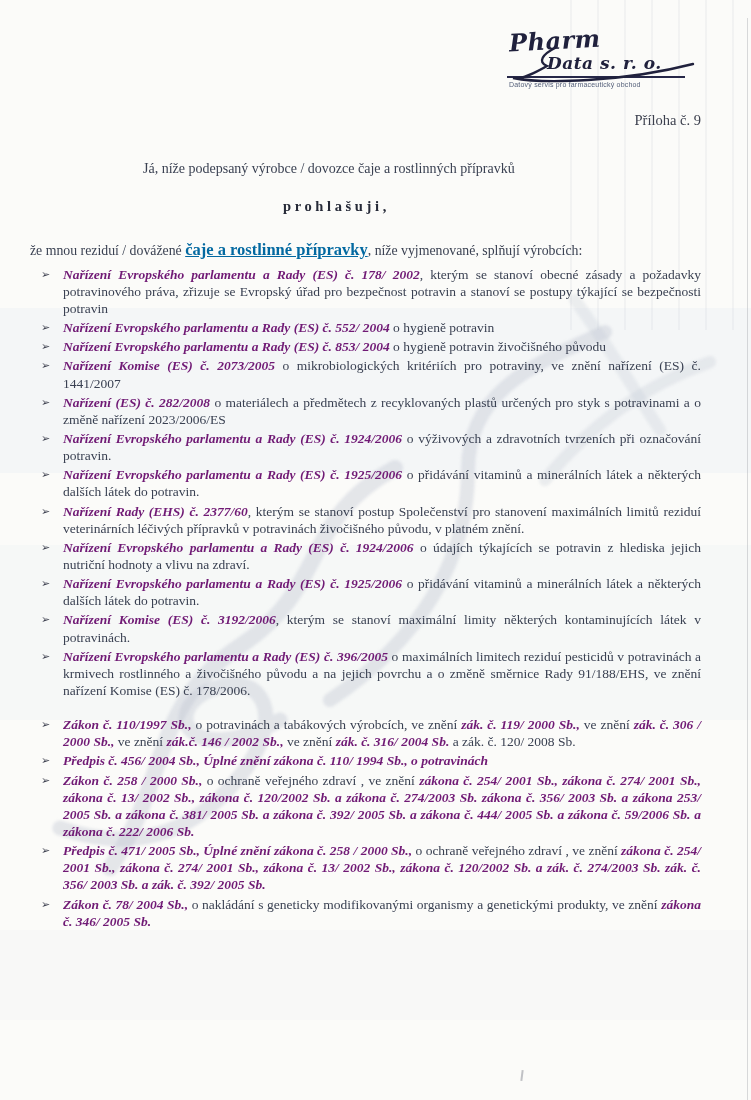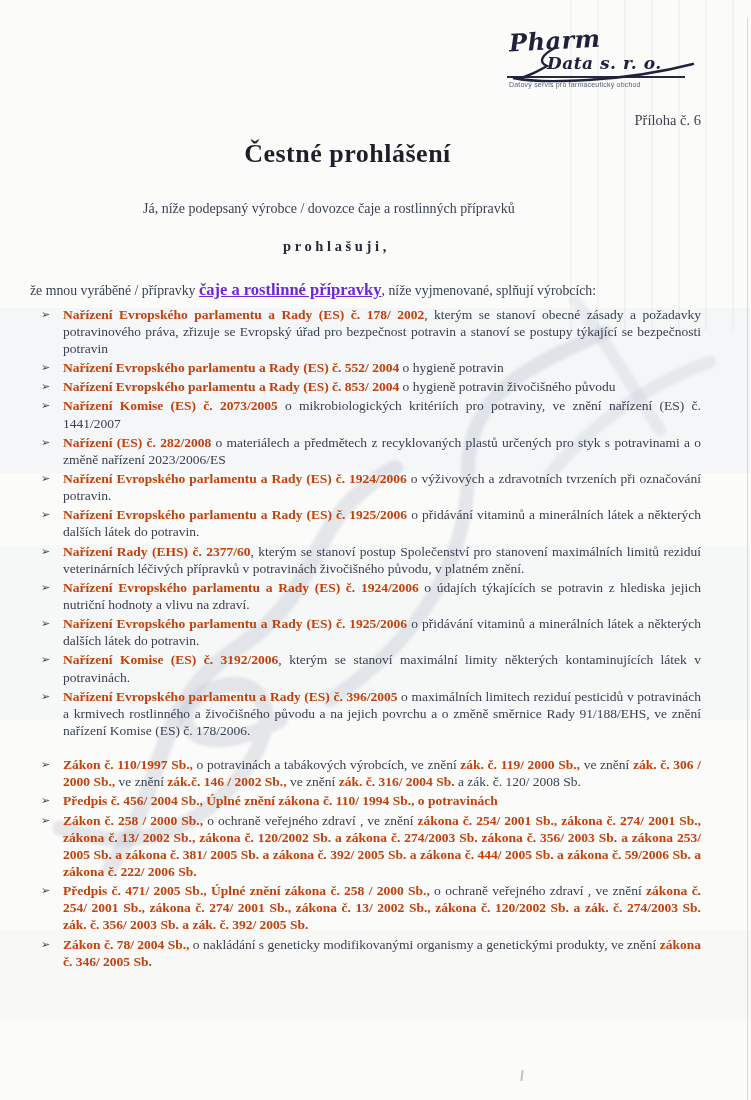--- a/index.html
+++ b/index.html
@@ -59,22 +59,22 @@
 
   .list{margin-top:5px;}
   .list2{margin-top:17px;}
   .li{display:flex;margin-top:2px;}
   .li .marker{
     flex:0 0 22px;margin-left:11px;
     font-family:"DejaVu Sans", sans-serif;font-size:11px;color:#3c3f4e;
     padding-top:2px;
   }
   .li .txt{flex:1;font-size:13.5px;line-height:1.27;text-align:justify;color:#3a4152;}
-  .b{font-weight:bold;color:#c2410c;}
-  .u{font-weight:bold;text-decoration:underline;color:#6d28d9;}
+  .b{font-weight:bold;color:#701a75;font-style:italic;}
+  .u{font-weight:bold;text-decoration:underline;color:#0369a1;}
 </style>
 </head>
 <body>
 
 <div class="page">
 
   <div class="streaks"></div>
   <div class="band band1"></div>
   <div class="band band2"></div>
   <div class="band band3"></div>
@@ -100,25 +100,24 @@
       <span class="datasro">Data s. r. o.</span>
     </div>
     <svg class="swoosh" width="196" height="52" viewBox="0 0 196 52">
       <path d="M 52 8 C 40 14 34 22 44 26 C 30 34 18 40 10 38 C 40 44 120 42 190 24" fill="none" stroke="#20213d" stroke-width="2.4" stroke-linecap="round"></path>
     </svg>
     <div class="logo-rule"></div>
     <div class="tagline">Datový servis pro farmaceutický obchod</div>
   </div>
 
   <div class="content">
-    <div class="priloha">Příloha č. 6</div>
-    <h1 class="title">Čestné prohlášení</h1>
+    <div class="priloha">Příloha č. 9</div>
     <p class="intro">Já, níže podepsaný výrobce / dovozce čaje a rostlinných přípravků</p>
     <p class="prohlasuji">p r o h l a š u j i ,</p>
-    <p class="preamble"><span>že mnou vyráběné / přípravky </span><span class="u">čaje a rostlinné přípravky</span><span>, níže vyjmenované, splňují výrobcích:</span></p>
+    <p class="preamble"><span>že mnou reziduí / dovážené </span><span class="u">čaje a rostlinné přípravky</span><span>, níže vyjmenované, splňují výrobcích:</span></p>
     <div class="list">
         <div class="li">
           <span class="marker">➢</span>
           <div class="txt"><span class="b">Nařízení Evropského parlamentu a Rady (ES) č. 178/ 2002</span><span>, kterým se stanoví obecné zásady a požadavky potravinového práva, zřizuje se Evropský úřad pro bezpečnost potravin a stanoví se postupy týkající se bezpečnosti potravin</span></div>
         </div>
         <div class="li">
           <span class="marker">➢</span>
           <div class="txt"><span class="b">Nařízení Evropského parlamentu a Rady (ES) č. 552/ 2004</span><span> o hygieně potravin</span></div>
         </div>
         <div class="li">

